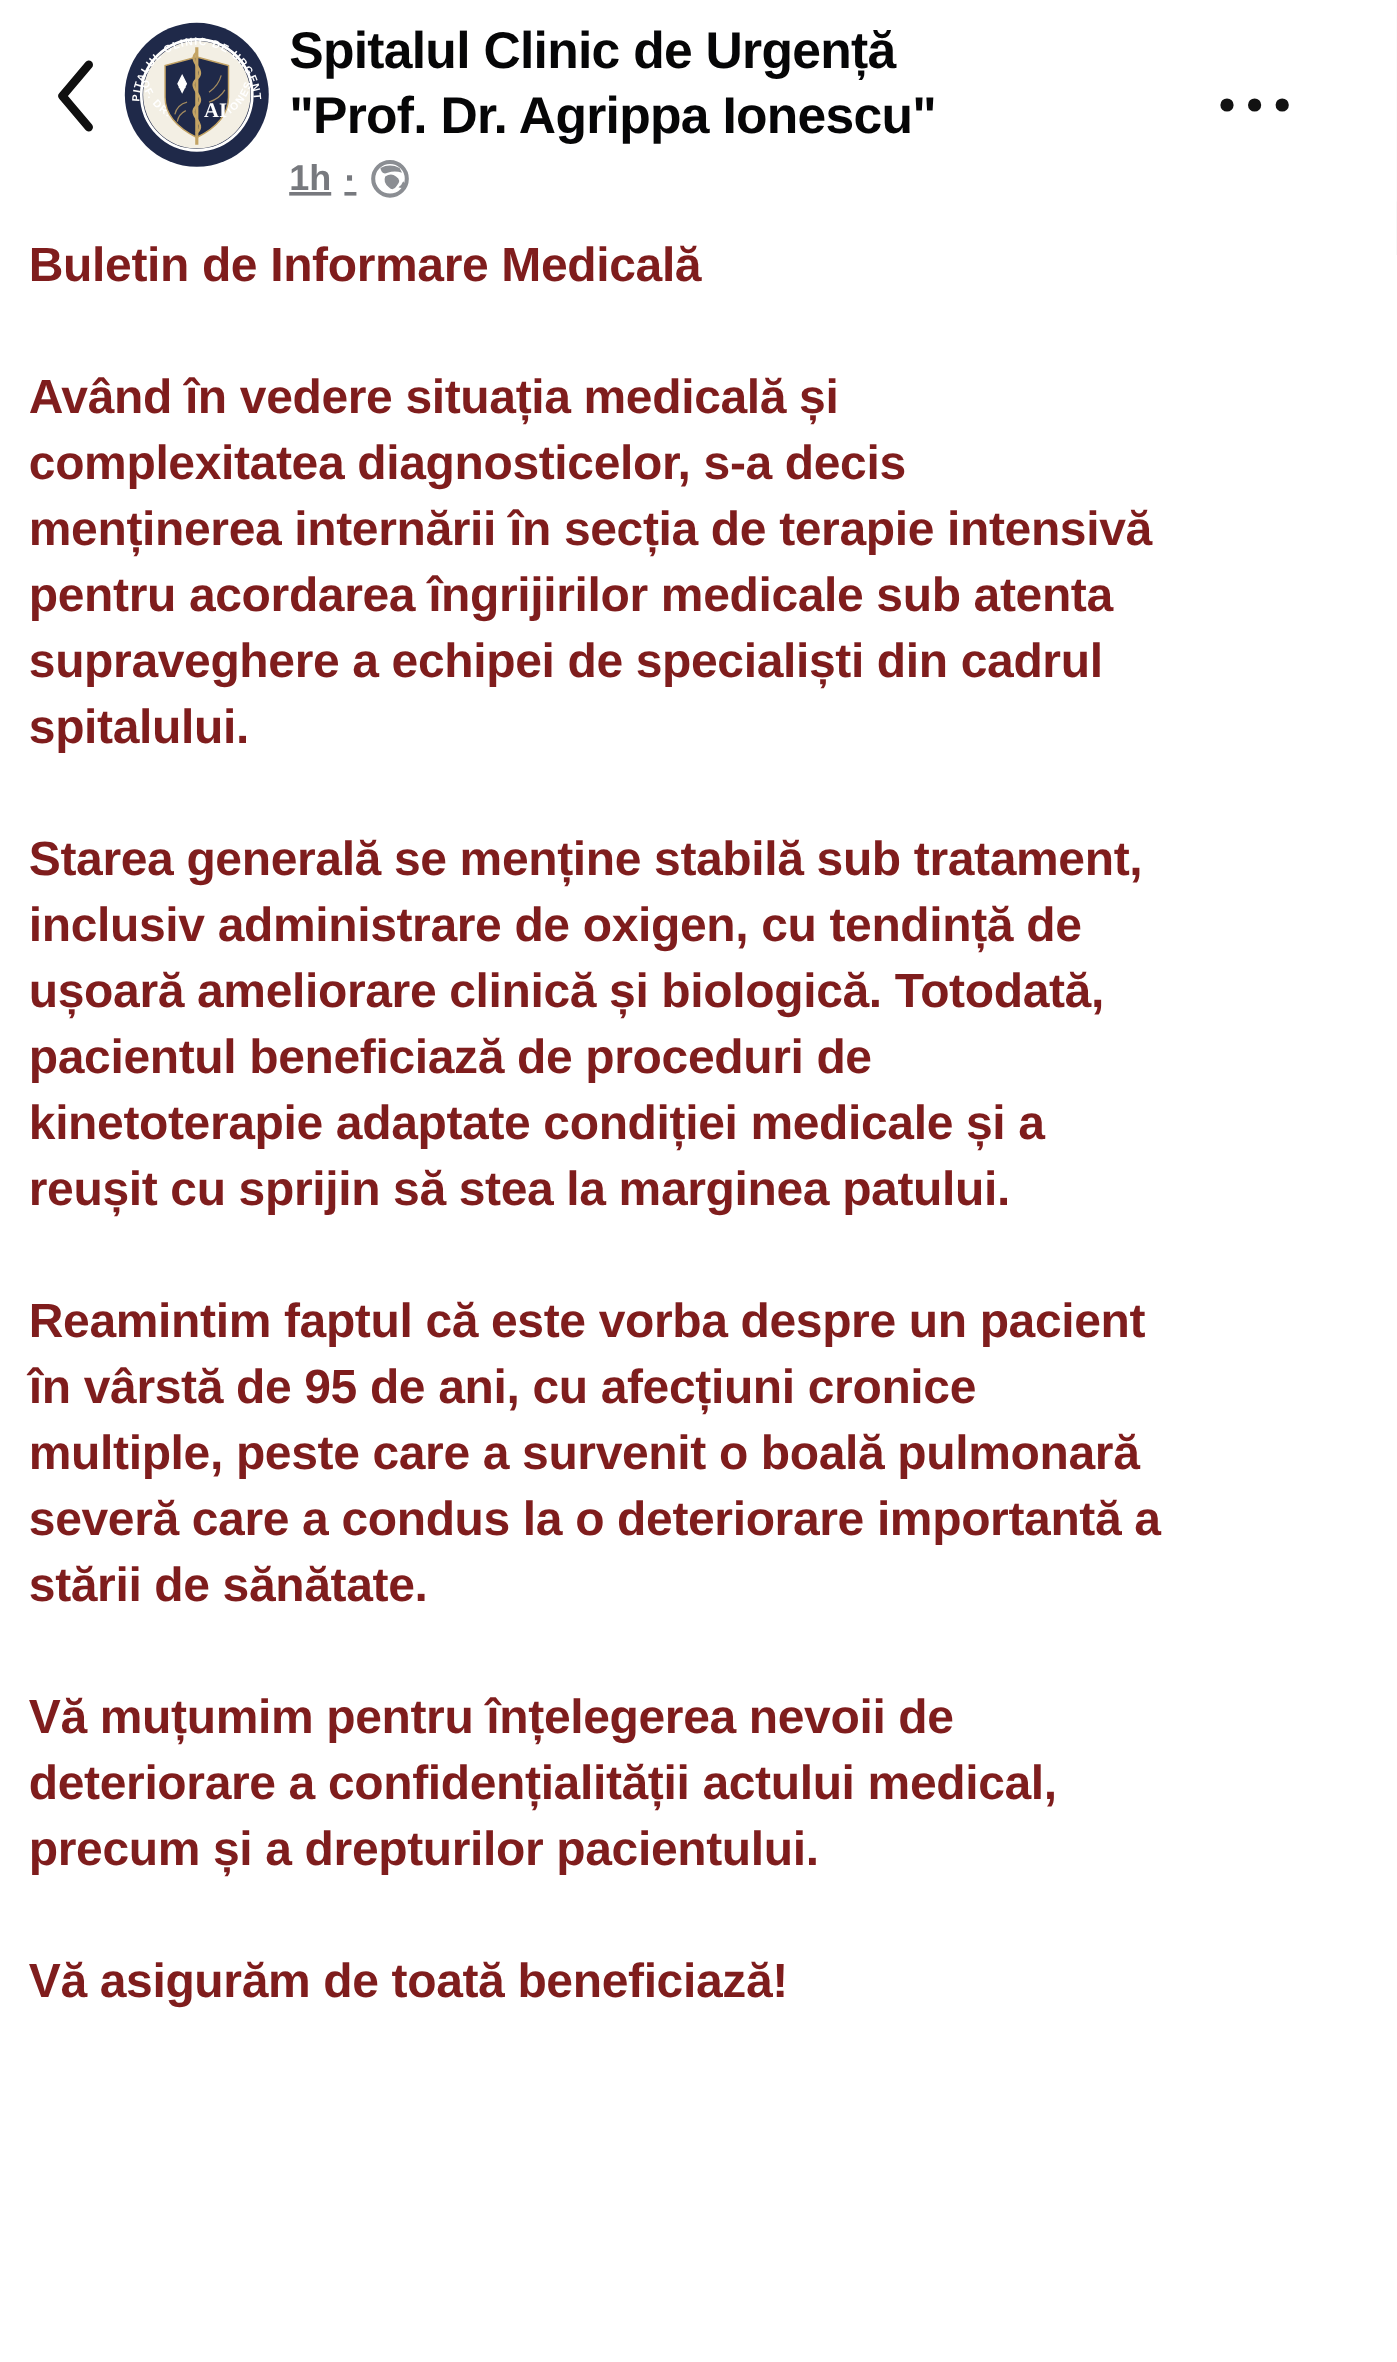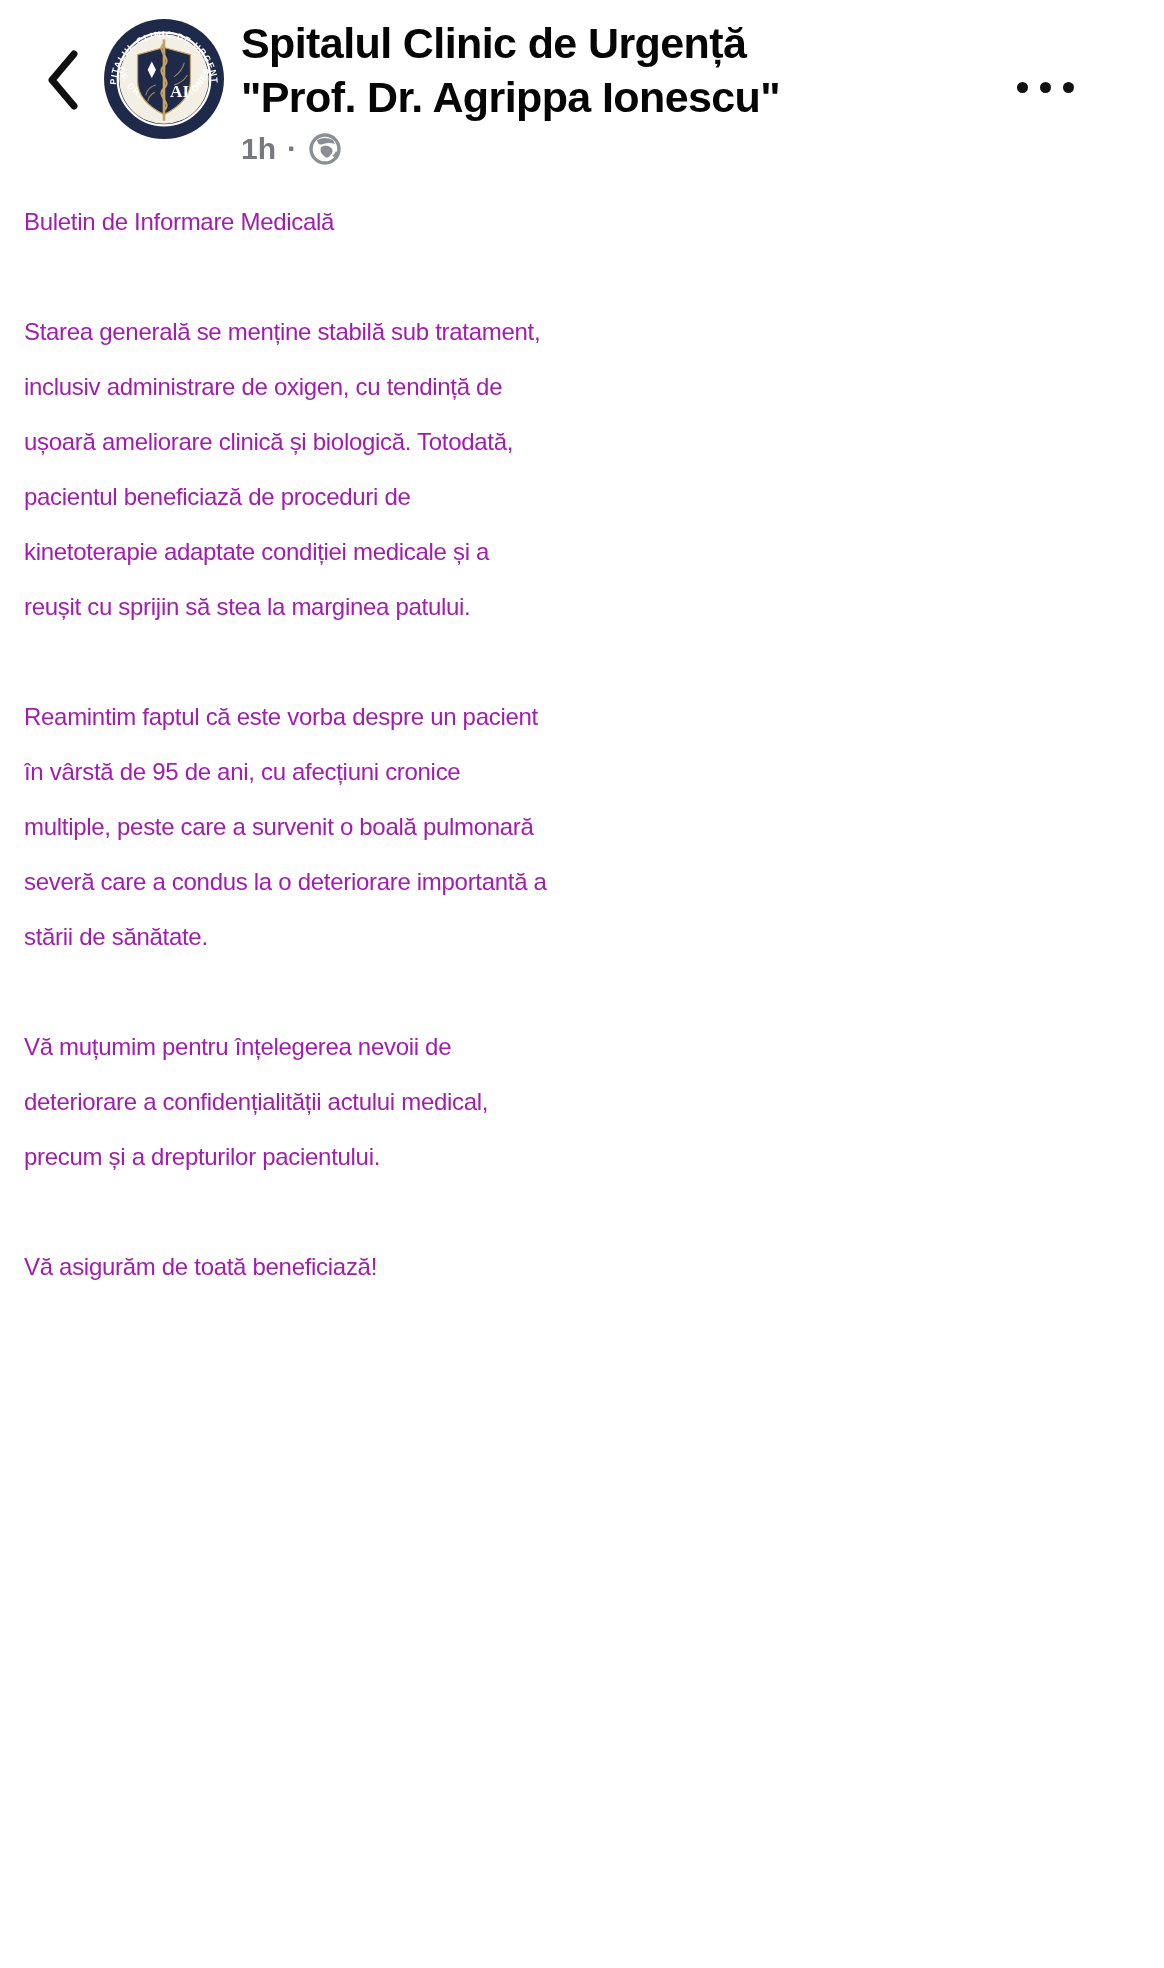--- a/index.html
+++ b/index.html
@@ -24,37 +24,37 @@
     position:absolute; left:103px; top:18px;
     width:122px; height:122px; cursor:pointer;
   }
   .head-text { position:absolute; left:241px; top:16px; width:770px; }
   .page-name {
     font-size:43px; line-height:54px; font-weight:800;
     letter-spacing:-0.6px; color:#060607; cursor:pointer;
   }
   .meta-row {
     margin-top:8px; display:flex; align-items:center; gap:11px;
-    font-size:30px; font-weight:600; color:#77797e;
+    font-size:30px; font-weight:600; color:#77797e;text-decoration:underline;
   }
   .meta-row .sep { font-weight:700; color:#77797e; }
   .globe { width:34px; height:34px; display:block; }
   .more-btn {
     position:absolute; right:82px; top:74px;
     display:flex; gap:12px; align-items:center;
     background:none; border:none; padding:8px; cursor:pointer;
   }
   .more-btn i { width:11px; height:11px; border-radius:50%; background:#121212; display:block; }
 
   
   .post { padding:26px 40px 10px 24px; }
   .par {
     margin:0 0 55px 0;
-    font-size:24px; line-height:55px; font-weight:400;
-    letter-spacing:-0.3px; color:#a21caf;
+    font-size:40px; line-height:55px; font-weight:700;
+    letter-spacing:-0.3px; color:#7f1d1d;
     white-space:pre-line;
   }
   .par:last-child { margin-bottom:0; }
 
   
   .ring-text { font-family:"Liberation Sans",sans-serif; font-size:8.6px; font-weight:700; letter-spacing:1.1px; fill:#ffffff; }
   .monogram  { font-family:"Liberation Serif",serif; font-size:17px; font-weight:700; fill:#ffffff; }
 </style>
 </head>
 <body>
@@ -111,20 +111,26 @@
 
     <button class="more-btn" aria-label="More options">
       <i></i>
       <i></i>
       <i></i>
     </button>
   </div>
 
   <div class="post">
     <p class="par">Buletin de Informare Medicală</p>
+    <p class="par">Având în vedere situația medicală și
+complexitatea diagnosticelor, s-a decis
+menținerea internării în secția de terapie intensivă
+pentru acordarea îngrijirilor medicale sub atenta
+supraveghere a echipei de specialiști din cadrul
+spitalului.</p>
     <p class="par">Starea generală se menține stabilă sub tratament,
 inclusiv administrare de oxigen, cu tendință de
 ușoară ameliorare clinică și biologică. Totodată,
 pacientul beneficiază de proceduri de
 kinetoterapie adaptate condiției medicale și a
 reușit cu sprijin să stea la marginea patului.</p>
     <p class="par">Reamintim faptul că este vorba despre un pacient
 în vârstă de 95 de ani, cu afecțiuni cronice
 multiple, peste care a survenit o boală pulmonară
 severă care a condus la o deteriorare importantă a

